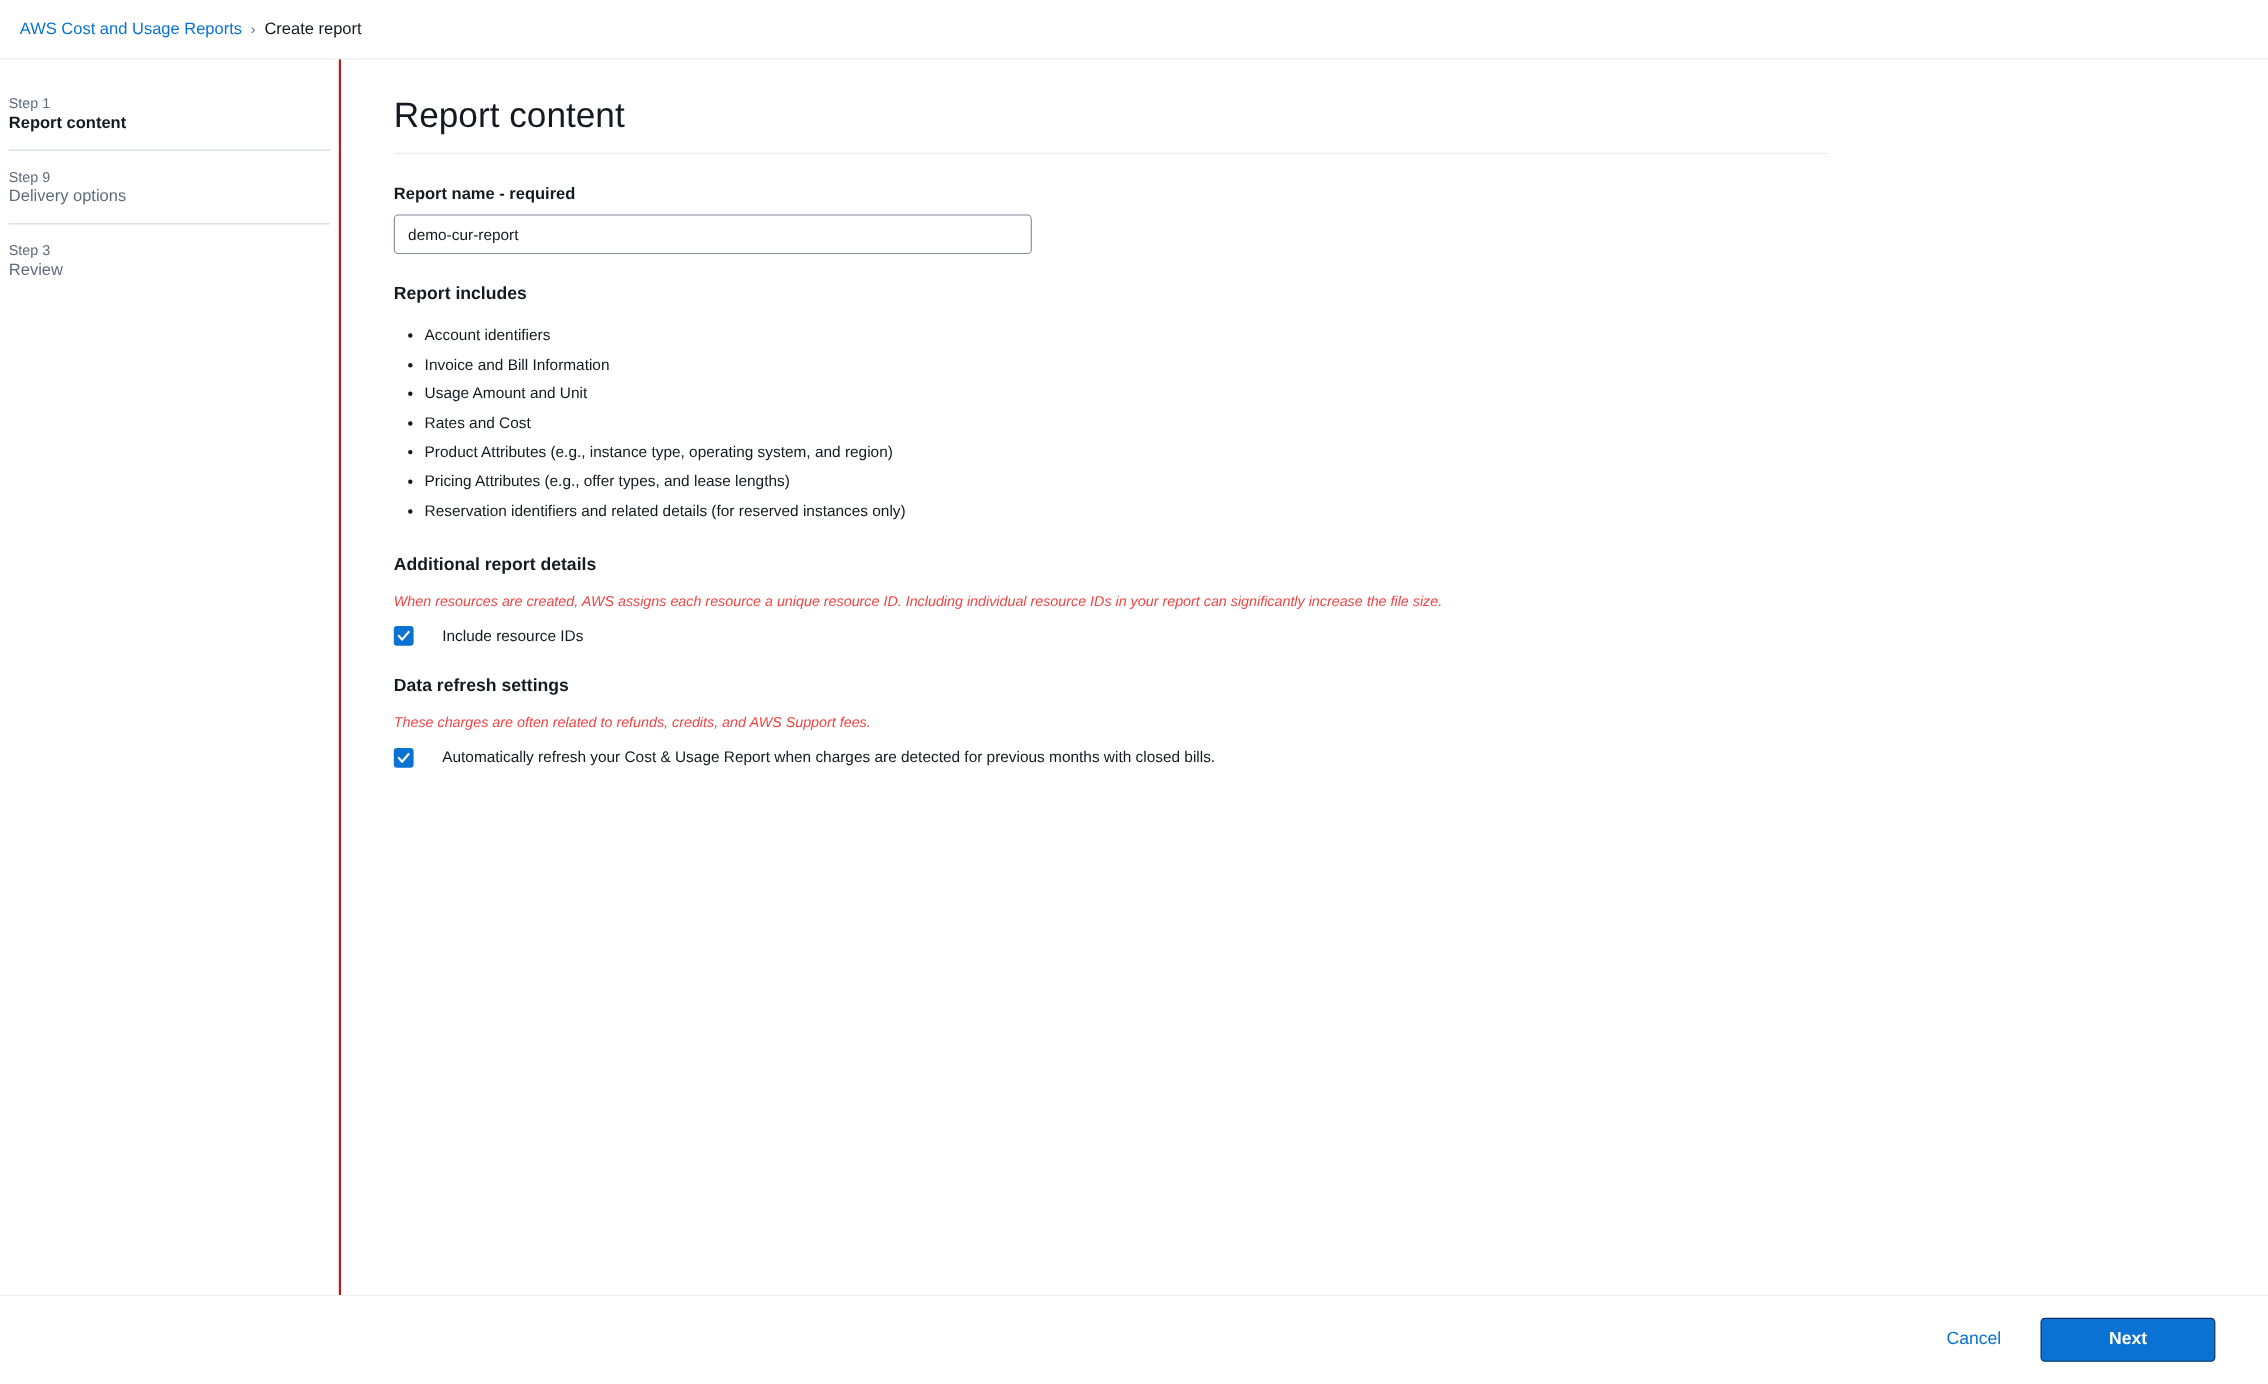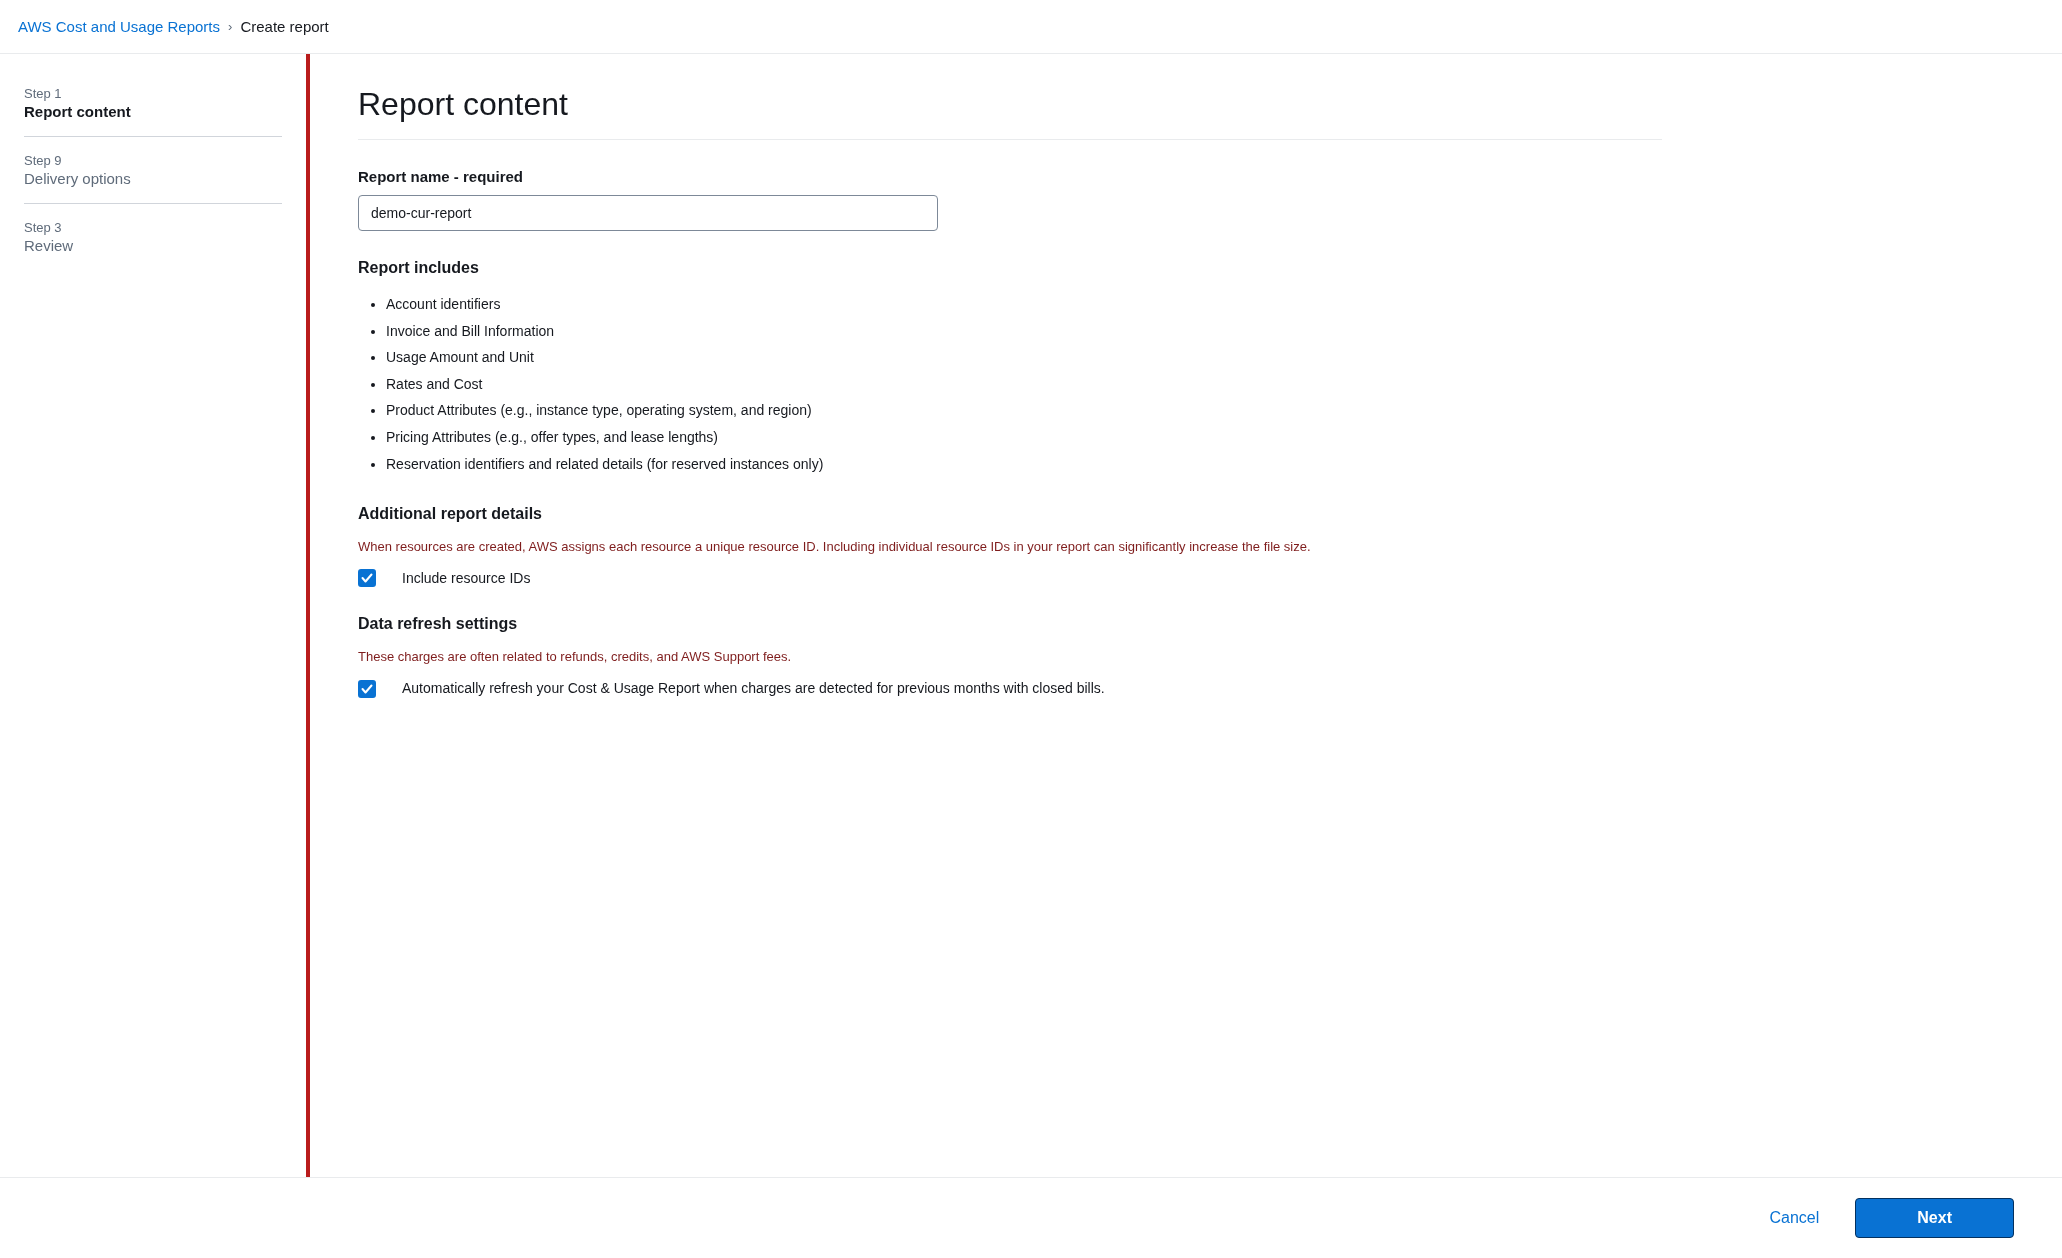--- a/index.html
+++ b/index.html
@@ -45,22 +45,22 @@
     
     .main-layout {
       display: flex;
       min-height: calc(1258px - 57px);
     }
 
     
     .sidebar {
       width: 310px;
       min-width: 310px;
-      padding: 32px 24px;
-      border-right: 4px solid #b91c1c;
+      padding: 32px 8px;
+      border-right: 2px solid #b91c1c;
     }
 
     .sidebar-step {
       margin-bottom: 0;
     }
 
     .sidebar-step-label {
       font-size: 13px;
       color: #5f6b7a;
       margin-bottom: 2px;
@@ -142,23 +142,24 @@
 
     .report-includes-list li {
       font-size: 14px;
       color: #16191f;
       line-height: 1.9;
     }
 
     
     .section-description {
       font-size: 13px;
-      color: #7f1d1d;
+      color: #ef4444;
       margin-bottom: 12px;
       line-height: 1.5;
+      font-style: italic;
     }
 
     
     .checkbox-row {
       display: flex;
       align-items: center;
       gap: 26px;
       margin-bottom: 8px;
     }
 

